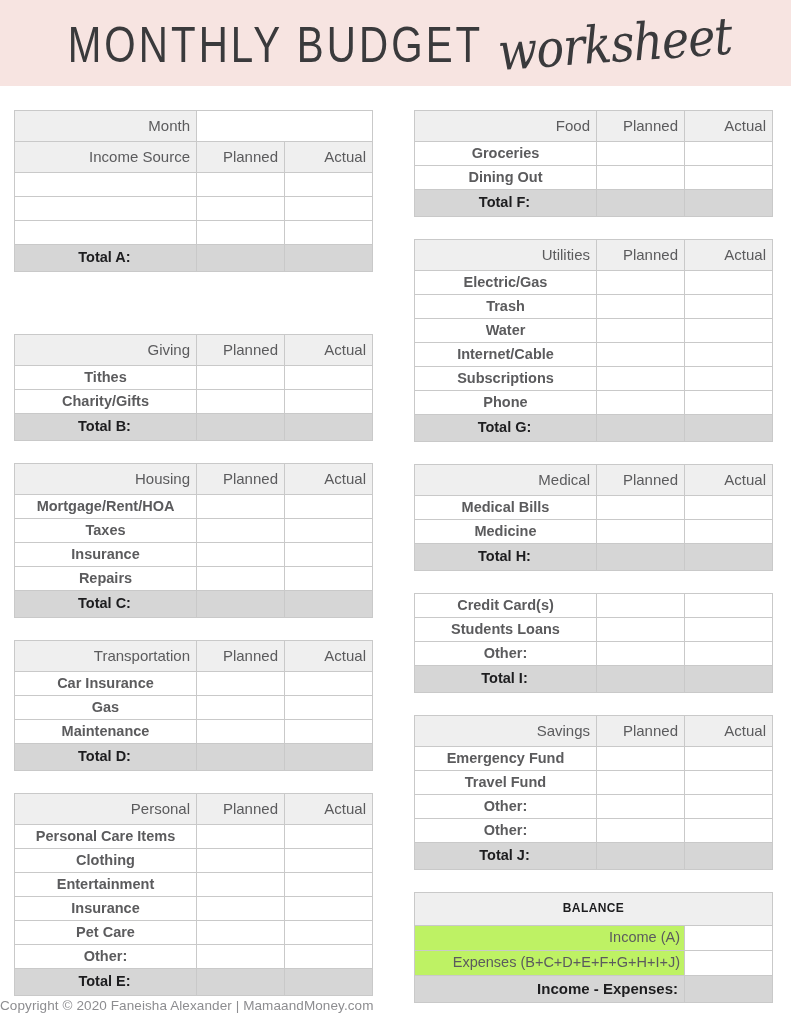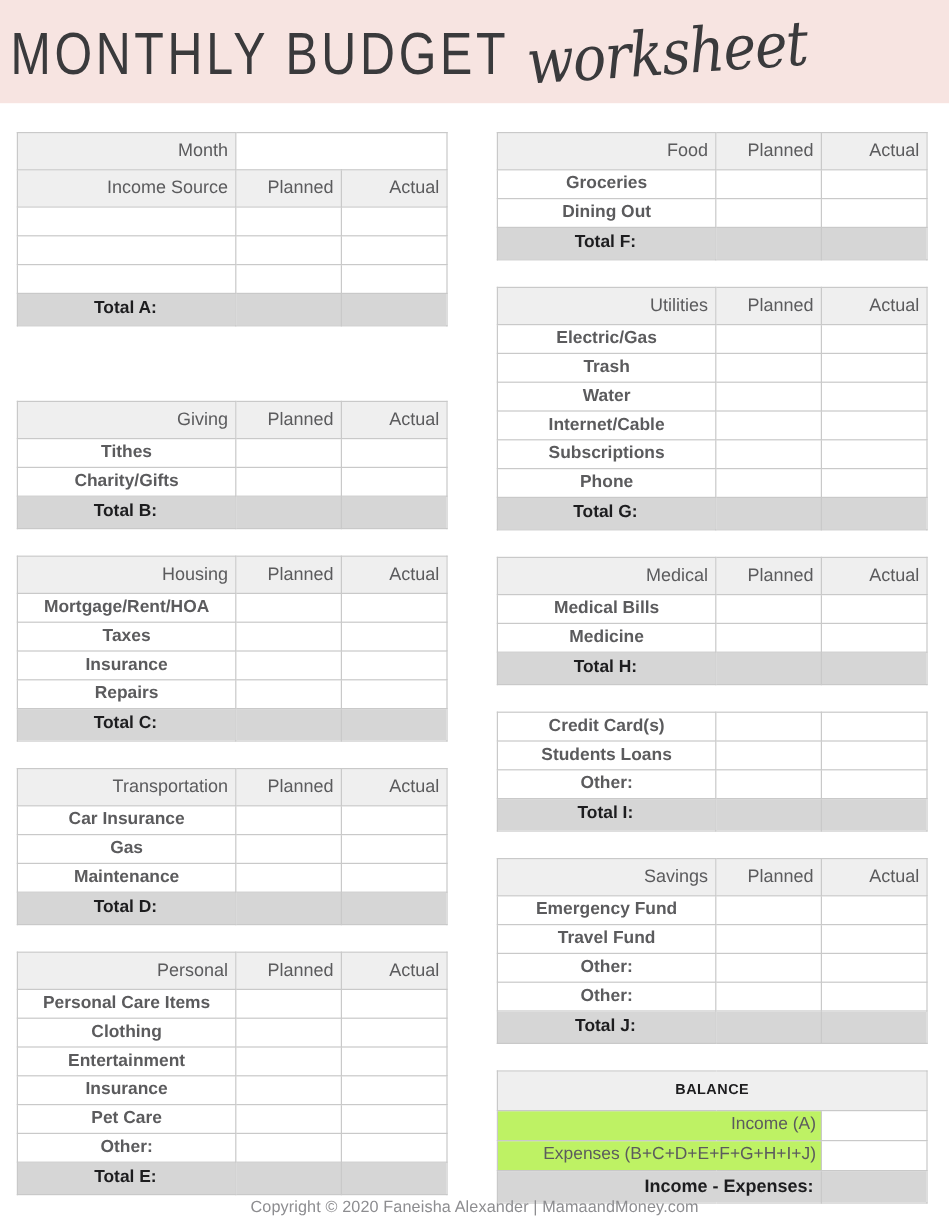--- a/index.html
+++ b/index.html
@@ -26,20 +26,21 @@
     background: #f7e4e1;
   }
   .header-title-wrap {
     position: absolute;
     left: 0;
     top: 0;
     width: 791px;
     height: 96px;
     display: flex;
     align-items: center;
+    justify-content: center;
     white-space: nowrap;
     z-index: 3;
   }
   .title-main {
     font-family: "Liberation Sans", "DejaVu Sans", sans-serif;
     font-size: 42px;
     font-weight: 300;
     letter-spacing: 3.2px;
     color: #3a3a3c;
     transform: scaleY(1.18) scaleX(0.96);
@@ -169,21 +170,21 @@
 
   
   .gap-lg { height: 40px; }
 
   
   .footer {
     position: absolute;
     left: 0;
     top: 998px;
     width: 791px;
-    text-align: center;
+    text-align: left;
     font-size: 13.5px;
     color: #8d8d90;
     letter-spacing: 0.1px;
   }
 </style>
 </head>
 <body>
 
 <div class="header-band"></div>
 <div class="header-title-wrap">

